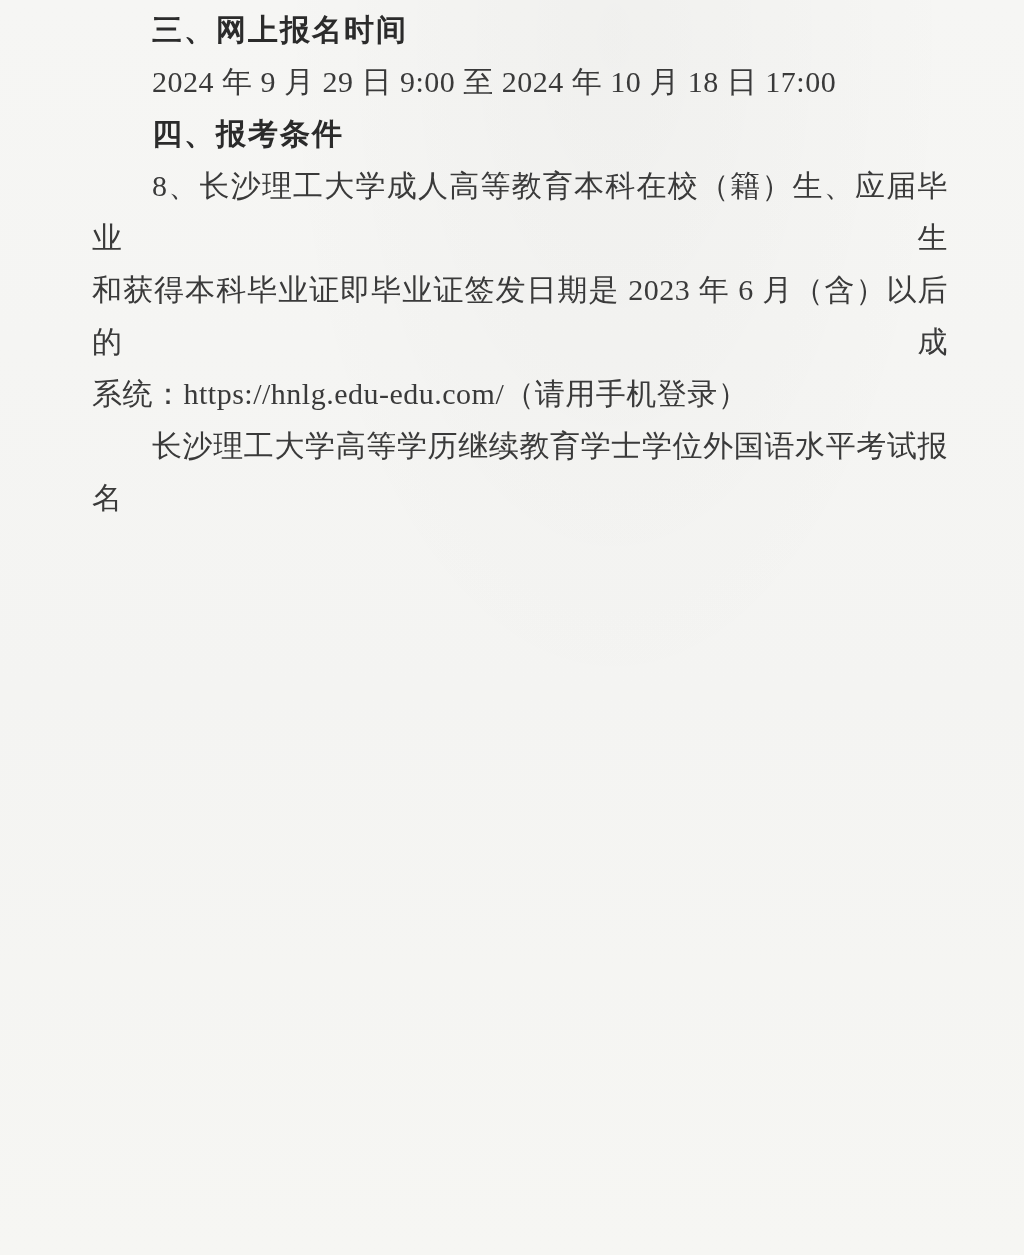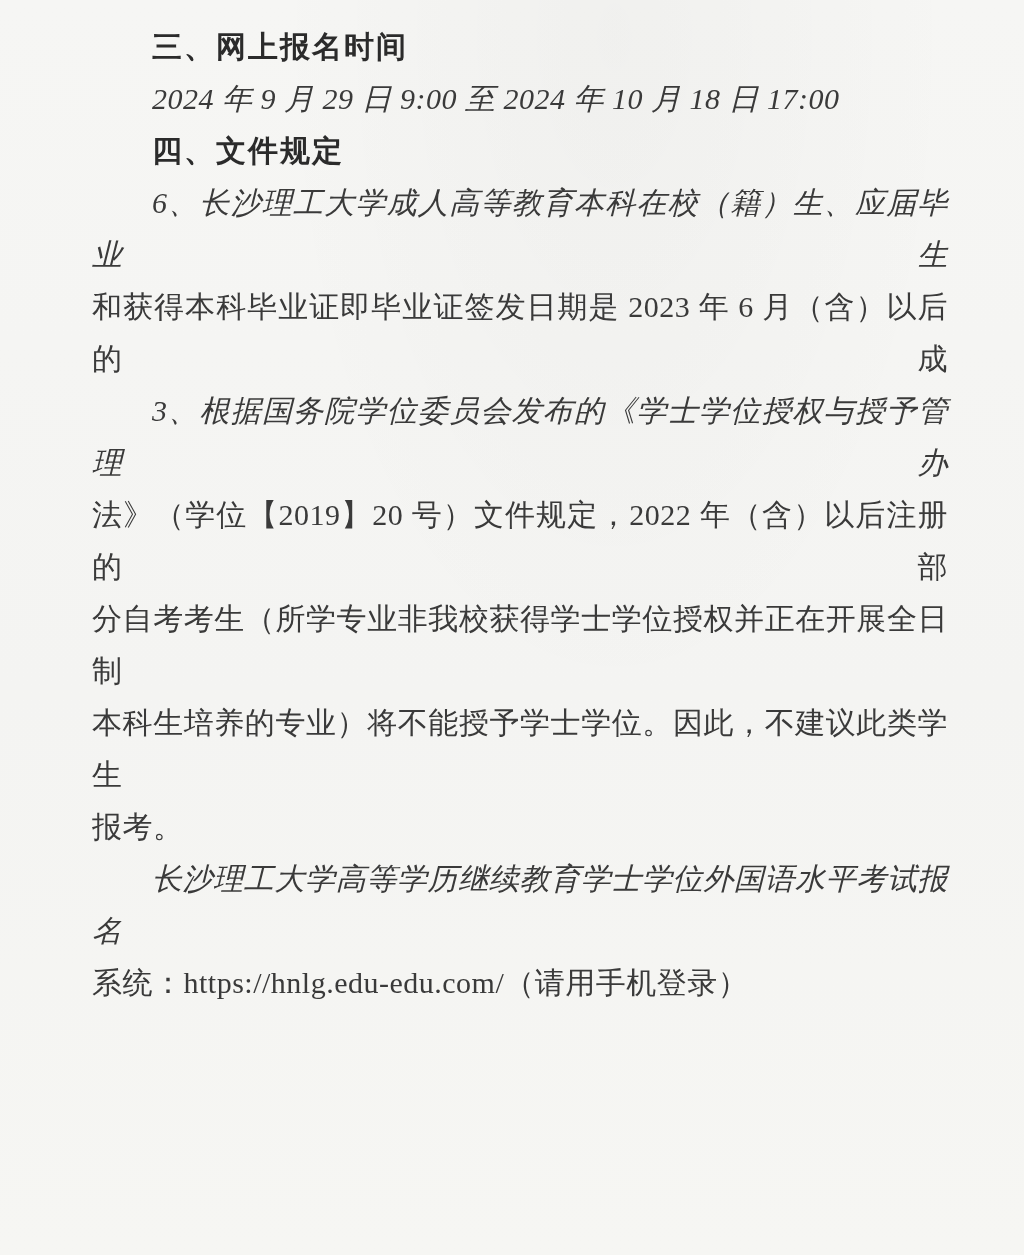--- a/index.html
+++ b/index.html
@@ -3,21 +3,21 @@
 <meta charset="utf-8">
 <style>
   * { box-sizing: border-box; margin: 0; padding: 0; }
   html, body {
     width: 1024px; height: 1255px;
     background: var(--paper, #f5f5f3);
     overflow: hidden;
   }
   .page {
     width: 1024px; height: 1255px;
-    padding: 21px 76px 0 92px;
+    padding: 4px 76px 0 92px;
     background:
       radial-gradient(ellipse at 60% 3%, rgba(0,0,0,0.025), rgba(0,0,0,0) 40%),
       linear-gradient(180deg, #f6f6f4 0%, #f4f4f2 55%, #f6f6f3 100%);
   }
   .heading, .line {
     font-size: 30px;
     line-height: 52px;
     white-space: normal;
   }
   .heading {
@@ -27,42 +27,35 @@
     text-indent: 2em;
     letter-spacing: 2px;
   }
   .line {
     font-family: "Liberation Serif", "DejaVu Serif", serif;
     color: var(--body-color, #3a3a3a);
     text-align: justify;
     text-align-last: justify;
     letter-spacing: 0.5px;
   }
-  .line.first { text-indent: 2em; font-style: italic; }
+  .line.first { text-indent: 2em; }
   .line.last  { text-align: left; text-align-last: left; }
 </style>
 </head>
 <body>
 
 <div class="page">
   <div>
       <div class="heading">三、网上报名时间</div>
       <div>
         <div class="line first last">2024 年 9 月 29 日 9:00 至 2024 年 10 月 18 日 17:00</div>
       </div>
-      <div class="heading">四、文件规定</div>
+      <div class="heading">四、报考条件</div>
       <div>
-        <div class="line first">6、长沙理工大学成人高等教育本科在校（籍）生、应届毕业生</div>
+        <div class="line first">8、长沙理工大学成人高等教育本科在校（籍）生、应届毕业生</div>
         <div class="line">和获得本科毕业证即毕业证签发日期是 2023 年 6 月（含）以后的成</div>
       </div>
       <div>
-        <div class="line first">3、根据国务院学位委员会发布的《学士学位授权与授予管理办</div>
-        <div class="line">法》（学位【2019】20 号）文件规定，2022 年（含）以后注册的部</div>
-        <div class="line">分自考考生（所学专业非我校获得学士学位授权并正在开展全日制</div>
-        <div class="line">本科生培养的专业）将不能授予学士学位。因此，不建议此类学生</div>
-        <div class="line last">报考。</div>
-      </div>
-      <div>
+        <div class="line last">系统：https://hnlg.edu-edu.com/（请用手机登录）</div>
         <div class="line first">长沙理工大学高等学历继续教育学士学位外国语水平考试报名</div>
-        <div class="line last">系统：https://hnlg.edu-edu.com/（请用手机登录）</div>
       </div>
     </div>
 </div>
 
 </body></html>

